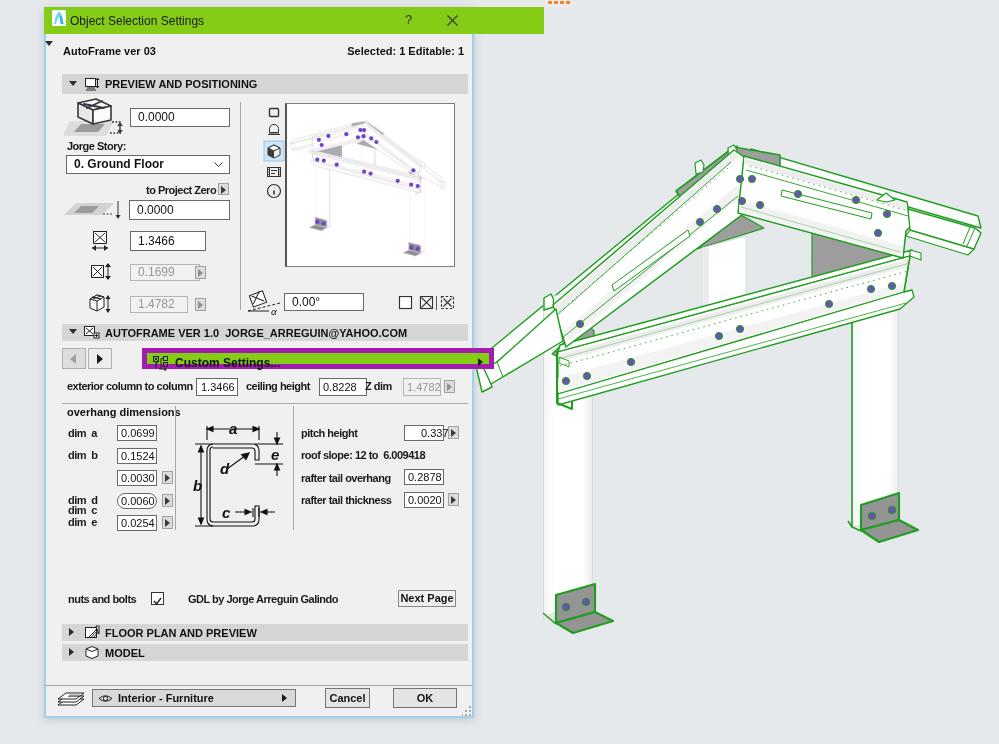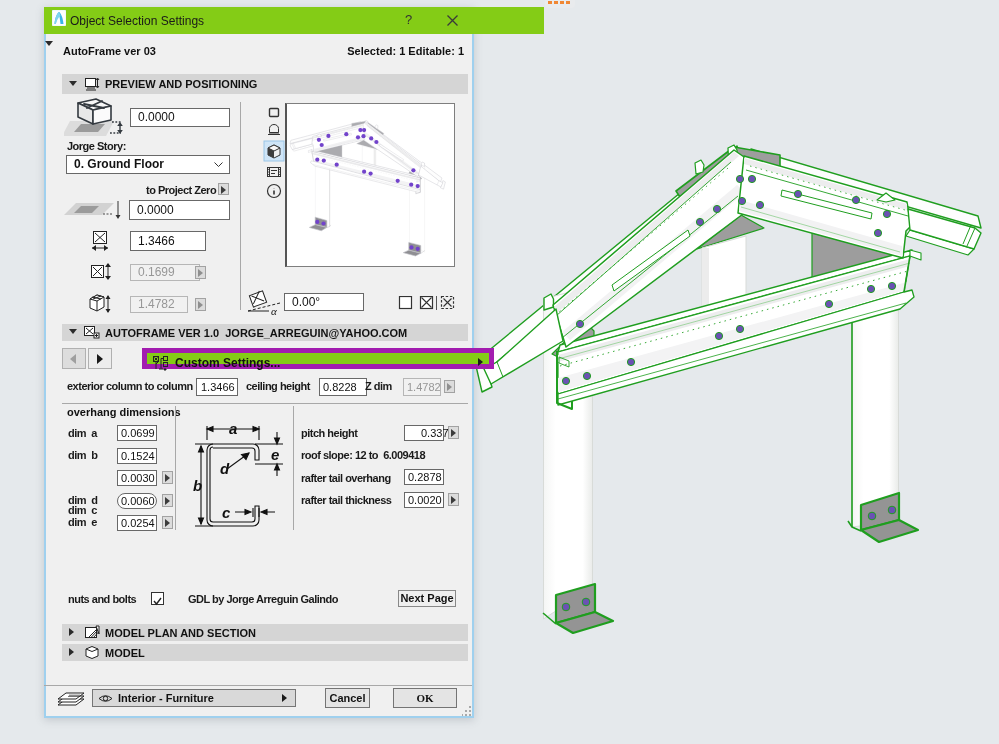--- a/index.html
+++ b/index.html
@@ -424,21 +424,21 @@
   <div class="lbl" style="left:144px;top:559px;">GDL by Jorge Arreguin Galindo</div>
   <div class="btn" style="left:354px;top:556px;width:58px;height:17px;line-height:15px;background:#efefef;border-color:#888;">Next Page</div>
 
   <div class="bar" style="top:590px;">
     <div class="tri tri-r" style="top:4px;"></div>
     <svg class="abs" style="left:22px;top:1px" width="16" height="15" viewBox="0 0 16 15">
       <rect x="1.5" y="2.5" width="11" height="10" fill="#fff" stroke="#222"></rect>
       <path d="M5,12 L13,4 M7,12.5 L14,5 M9,13 L14.5,7" stroke="#222"></path>
       <polygon points="12,1 15,1 15,9" fill="#fff" stroke="#222"></polygon>
     </svg>
-    <div class="txt">MODEL PLAN AND SECTION</div>
+    <div class="txt">FLOOR PLAN AND PREVIEW</div>
   </div>
   <div class="bar" style="top:610px;">
     <div class="tri tri-r" style="top:4px;"></div>
     <svg class="abs" style="left:22px;top:1px" width="16" height="15" viewBox="0 0 16 15">
       <polygon points="2,4 8,1.5 14,4 14,11 8,13.5 2,11" fill="#fff" stroke="#222"></polygon>
       <polyline points="2,4 8,6.5 14,4 M8,6.5 8,13.5" fill="none" stroke="#222"></polyline>
     </svg>
     <div class="txt">MODEL</div>
   </div>
 
@@ -454,21 +454,21 @@
   </svg>
   <div class="abs" style="left:48px;top:655px;width:204px;height:18px;background:#d9d9d9;border:1px solid #767676;box-sizing:border-box;">
     <svg class="abs" style="left:5px;top:3px" width="15" height="11" viewBox="0 0 15 11">
       <path d="M1,5.5 Q7.5,0 14,5.5 Q7.5,11 1,5.5 z" fill="none" stroke="#222"></path>
       <circle cx="7.5" cy="5.5" r="2.2" fill="none" stroke="#222"></circle>
     </svg>
     <div class="abs" style="left:25px;top:2px;font-size:11px;font-weight:bold;color:#111;">Interior - Furniture</div>
     <div class="abs" style="right:8px;top:4px;width:0;height:0;border-left:5px solid #1a1a1a;border-top:4px solid transparent;border-bottom:4px solid transparent;"></div>
   </div>
   <div class="btn" style="left:281px;top:654px;width:45px;height:20px;line-height:18px;">Cancel</div>
-  <div class="btn" style="left:349px;top:654px;width:64px;height:20px;line-height:18px;font-family:Liberation Serif, serif;">OK</div>
+  <div class="btn" style="left:349px;top:654px;width:64px;height:20px;line-height:18px;">OK</div>
   <svg class="abs" style="left:418px;top:672px" width="10" height="10" viewBox="0 0 10 10">
     <g fill="#a9a9a9">
       <rect x="7" y="0" width="2" height="2"></rect>
         <rect x="7" y="4" width="2" height="2"></rect>
         <rect x="7" y="8" width="2" height="2"></rect>
       <rect x="3" y="4" width="2" height="2"></rect>
         <rect x="3" y="8" width="2" height="2"></rect>
       <rect x="-1" y="8" width="2" height="2"></rect>
     </g>
   </svg>

